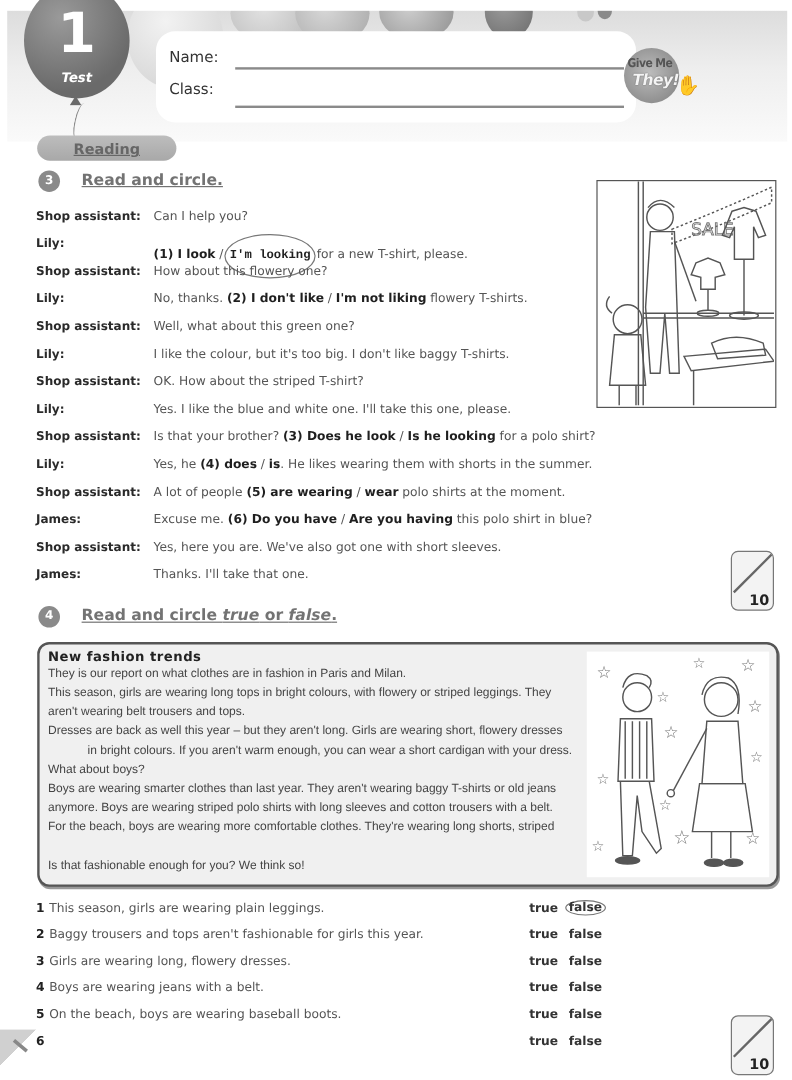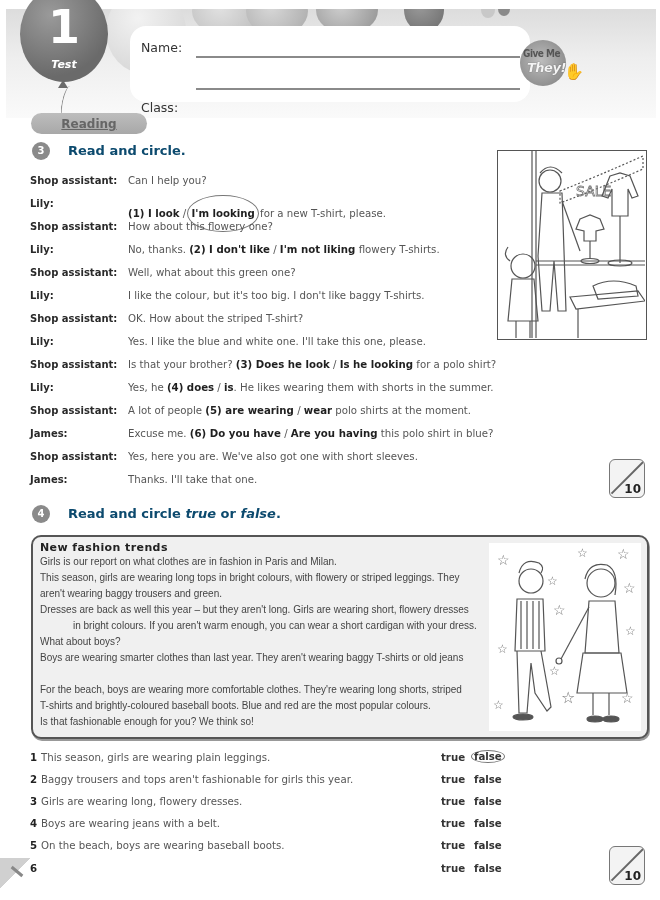--- a/index.html
+++ b/index.html
@@ -41,34 +41,34 @@
   .logo-hand { position: absolute; left: 564px; top: 62px; font-size: 16px; color: #bdbdbd; }
 
   
   .reading-tab { position: absolute; left: 31px; top: 113px; width: 116px; height: 21px; border-radius: 11px;
     background: linear-gradient(180deg, #bdbdbd, #a8a8a8); text-align: center; }
   .reading-tab span { font-size: 12px; font-weight: bold; color: #666; line-height: 21px; text-decoration: underline; }
 
   
   .ex-num { position: absolute; width: 18px; height: 18px; border-radius: 50%; background: #8a8a8a;
     color: #fff; font-size: 10px; font-weight: bold; text-align: center; line-height: 18px; }
-  .ex-title { position: absolute; font-size: 13px; font-weight: bold; color: #0c4a6e; }
+  .ex-title { position: absolute; font-size: 13px; font-weight: bold; color: #737373; text-decoration: underline; }
   .ex-title i { font-weight: bold; }
 
   
   .dlg { position: absolute; left: 30px; top: 175px; width: 490px; }
   .dlg-row { position: absolute; left: 0; height: 16px; font-size: 10.2px; white-space: nowrap; }
   .speaker { position: absolute; left: 0; font-weight: bold; color: #2a2a2a; font-size: 10px; text-align: center; }
   .line { position: absolute; left: 98px; color: #555; }
   .line b { color: #1f1f1f; }
-  .circled { display: inline-block; border: 1.4px solid #777; border-radius: 50%; padding: 12px 3px; margin: -3px -2px; }
+  .circled { display: inline-block; border: 1.4px solid #777; border-radius: 50%; padding: 12px 3px; margin: -3px -2px; font-family: Liberation Mono, monospace; }
 
   
   .pic1 { position: absolute; left: 497px; top: 150px; width: 150px; height: 190px; border: 1.5px solid #555; background: #fff; }
-  .score { position: absolute; width: 36px; height: 39px; border: 1.5px solid #777; border-radius: 6px; background: #f3f3f3; overflow: hidden; }
+  .score { position: absolute; width: 36px; height: 50px; border: 1.5px solid #777; border-radius: 6px; background: #f3f3f3; overflow: hidden; }
   .score .diag { position: absolute; left: -6px; top: 15px; width: 50px; height: 1.5px; background: #666; transform: rotate(-45deg); }
   .score .val { position: absolute; right: 3px; bottom: 1px; font-size: 12px; font-weight: bold; color: #222; }
 
   
   .article { position: absolute; left: 31px; top: 535px; width: 618px; height: 204px;
     border: 2px solid #555; border-radius: 10px; background: #f0f0f0; box-shadow: 1px 2px 0 #999; }
   .article-title { position: absolute; left: 7px; top: 4px; font-size: 11px; font-weight: bold; color: #222; letter-spacing: 0.4px; }
   .article-line { position: absolute; left: 7px; font-family: "Liberation Sans", sans-serif; font-size: 10px; color: #444; white-space: nowrap; transform-origin: left center; }
   .pic2 { position: absolute; left: 456px; top: 6px; width: 152px; height: 188px; background: #fff; }
 
@@ -104,21 +104,21 @@
 
   <div class="balloon b-main"></div>
   <div class="b-main-knot"></div>
   <div class="b-string"></div>
   <div class="test-number">1</div>
   <div class="test-label">Test</div>
 
   <div class="name-card">
     <div class="field-label" style="top:14px;">Name:</div>
     <div class="field-line" style="top:30px;"></div>
-    <div class="field-label" style="top:40px;margin-top:34px;">Class:</div>
+    <div class="field-label" style="top:40px;">Class:</div>
     <div class="field-line" style="top:62px;"></div>
   </div>
 
   <div class="logo"></div>
   <div class="logo-text1">Give Me</div>
   <div class="logo-text2">They!</div>
   <div class="logo-hand">✋</div>
 
   <div class="reading-tab">
     <span>Reading</span>
@@ -222,29 +222,29 @@
     <div class="val">10</div>
   </div>
 
   <div class="ex-num" style="left:32px; top:505px;">4</div>
   <div class="ex-title" style="left:68px; top:506px;">
     <span>Read and circle </span><i>true</i><span> or </span><i>false</i><span>.</span>
   </div>
 
   <div class="article">
     <div class="article-title">New fashion trends</div>
-    <div class="article-line" style="top:19px;">Girls is our report on what clothes are in fashion in Paris and Milan.</div>
+    <div class="article-line" style="top:19px;">They is our report on what clothes are in fashion in Paris and Milan.</div>
     <div class="article-line" style="top:35px;">This season, girls are wearing long tops in bright colours, with flowery or striped leggings. They</div>
-    <div class="article-line" style="top:51px;">aren't wearing baggy trousers and green.</div>
+    <div class="article-line" style="top:51px;">aren't wearing belt trousers and tops.</div>
     <div class="article-line" style="top:67px;">Dresses are back as well this year – but they aren't long. Girls are wearing short, flowery dresses</div>
     <div class="article-line" style="top:83px;margin-left:33px;">in bright colours. If you aren't warm enough, you can wear a short cardigan with your dress.</div>
     <div class="article-line" style="top:99px;">What about boys?</div>
     <div class="article-line" style="top:115px;">Boys are wearing smarter clothes than last year. They aren't wearing baggy T-shirts or old jeans</div>
+    <div class="article-line" style="top:131px;">anymore. Boys are wearing striped polo shirts with long sleeves and cotton trousers with a belt.</div>
     <div class="article-line" style="top:147px;">For the beach, boys are wearing more comfortable clothes. They're wearing long shorts, striped</div>
-    <div class="article-line" style="top:163px;">T-shirts and brightly-coloured baseball boots. Blue and red are the most popular colours.</div>
     <div class="article-line" style="top:179px;">Is that fashionable enough for you? We think so!</div>
 
     <div class="pic2">
       <svg width="152" height="188" viewBox="0 0 152 188">
         <g fill="none" stroke="#555" stroke-width="1.2">
           <circle cx="42" cy="38" r="12"></circle>
             <path d="M30 30 Q34 14 50 20 Q56 24 52 30"></path>
           <path d="M28 56 L26 108 L56 108 L54 56 Z"></path>
           <line x1="32" y1="58" x2="32" y2="106"></line>
             <line x1="38" y1="58" x2="38" y2="106"></line>

